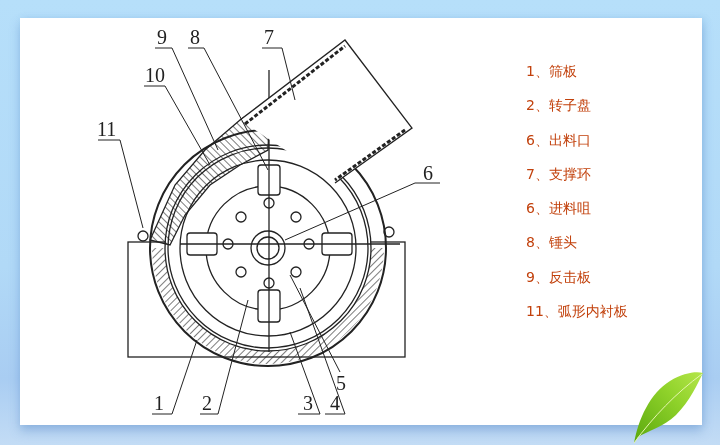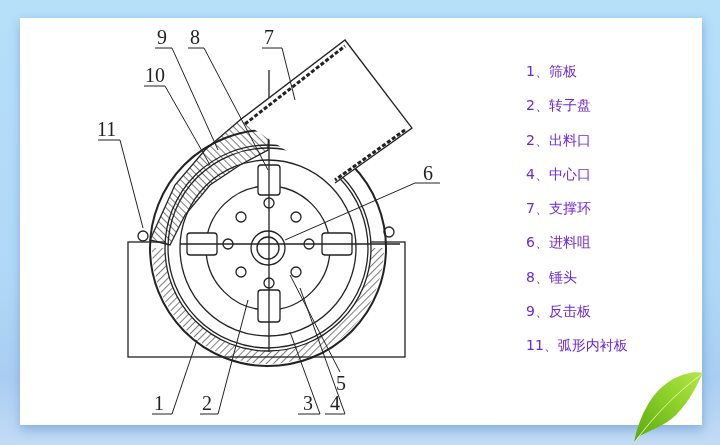--- a/index.html
+++ b/index.html
@@ -11,21 +11,21 @@
   .card {
     position:absolute; left:20px; top:18px; width:682px; height:407px;
     background:#ffffff;
     box-shadow: 0 6px 10px rgba(70,120,190,0.35), 2px 0 6px rgba(120,170,220,0.25);
   }
   .diagram { position:absolute; left:0; top:0; }
   .legend {
     position:absolute; left:526px; top:58px; margin:0; padding:0; list-style:none;
   }
   .legend li {
-    height:34.3px; line-height:26px; font-size:14px; color:#6d28d9;
+    height:34.3px; line-height:26px; font-size:14px; color:#c2410c;
     font-family: "DejaVu Sans", sans-serif; white-space:nowrap;
   }
   .leaf { position:absolute; left:628px; top:365px; }
   .lbl { font-family:"Liberation Serif", serif; font-size:20px; fill:#222; }
 </style>
 </head>
 <body>
 
 <div class="card"></div>
 
@@ -102,22 +102,21 @@
     <text class="lbl" x="190" y="44">8</text>
     <text class="lbl" x="157" y="44">9</text>
     <text class="lbl" x="145" y="82">10</text>
     <text class="lbl" x="97" y="136">11</text>
   </g>
 </svg>
 
 <ul class="legend">
   <li>1、筛板</li>
   <li>2、转子盘</li>
-  <li>2、出料口</li>
-  <li>4、中心口</li>
+  <li>6、出料口</li>
   <li>7、支撑环</li>
   <li>6、进料咀</li>
   <li>8、锤头</li>
   <li>9、反击板</li>
   <li>11、弧形内衬板</li>
 </ul>
 
 <svg class="leaf" width="80" height="80" viewBox="0 0 80 80">
   <defs>
     <linearGradient id="leafg" x1="0" y1="1" x2="1" y2="0">

